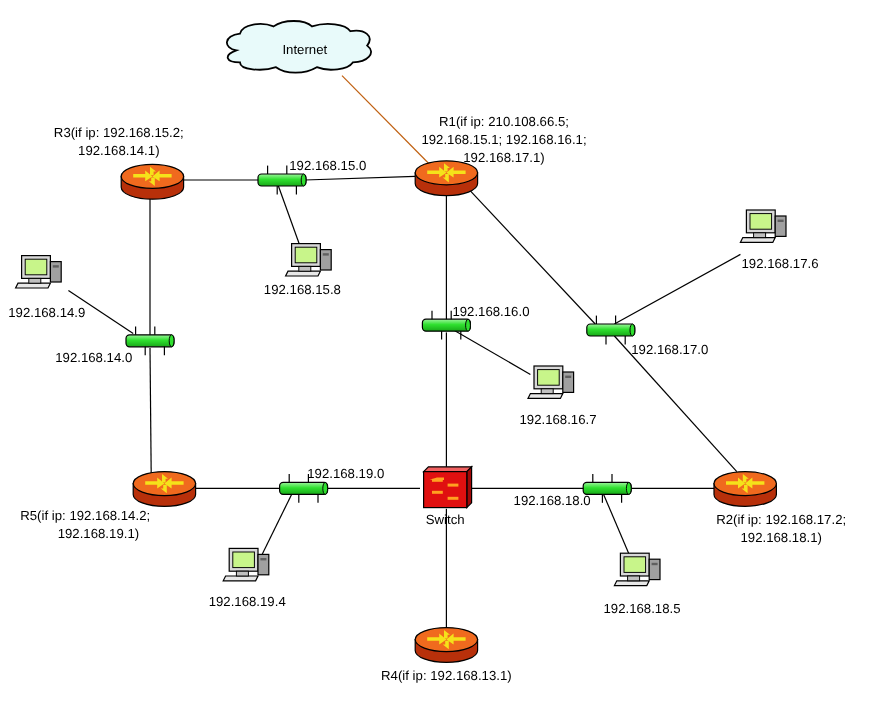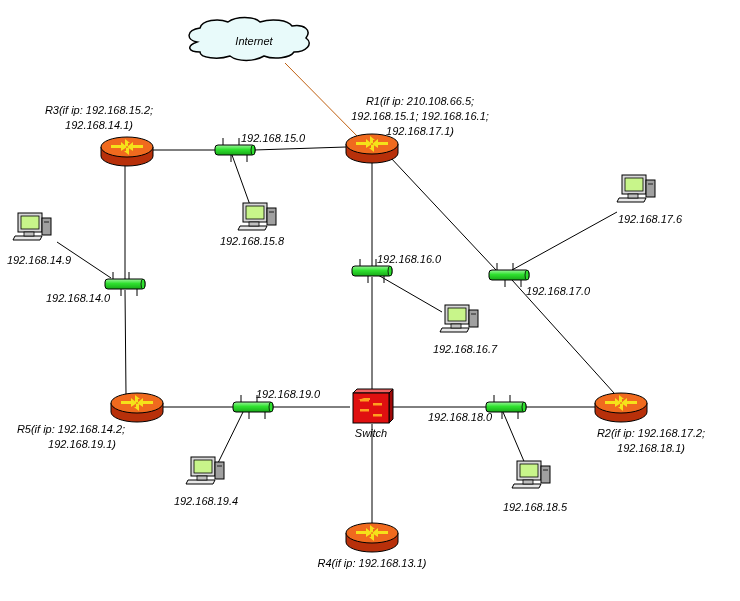--- a/index.html
+++ b/index.html
@@ -1,16 +1,16 @@
 <!DOCTYPE html>
 <html><head>
 <meta charset="utf-8">
 <style>
   html, body { margin: 0; padding: 0; background: #ffffff; }
-  #canvas { position: relative; width: 740px; height: 601px; background: #ffffff; overflow: hidden; font-style: italic; }
+  #canvas { position: relative; width: 740px; height: 601px; background: #ffffff; overflow: hidden; }
   svg#diagram { position: absolute; left: 0; top: 0; }
   .lbl { font-family: "Liberation Sans", sans-serif; font-size: 11px; fill: #000; }
   .cloud-lbl { font-family: "Liberation Sans", sans-serif; font-size: 11px; fill: #000; }
 </style>
 </head>
 <body>
 
 <div id="canvas">
 <svg id="diagram" width="740" height="601" viewBox="0 0 740 601" xmlns="http://www.w3.org/2000/svg">
   <defs>

